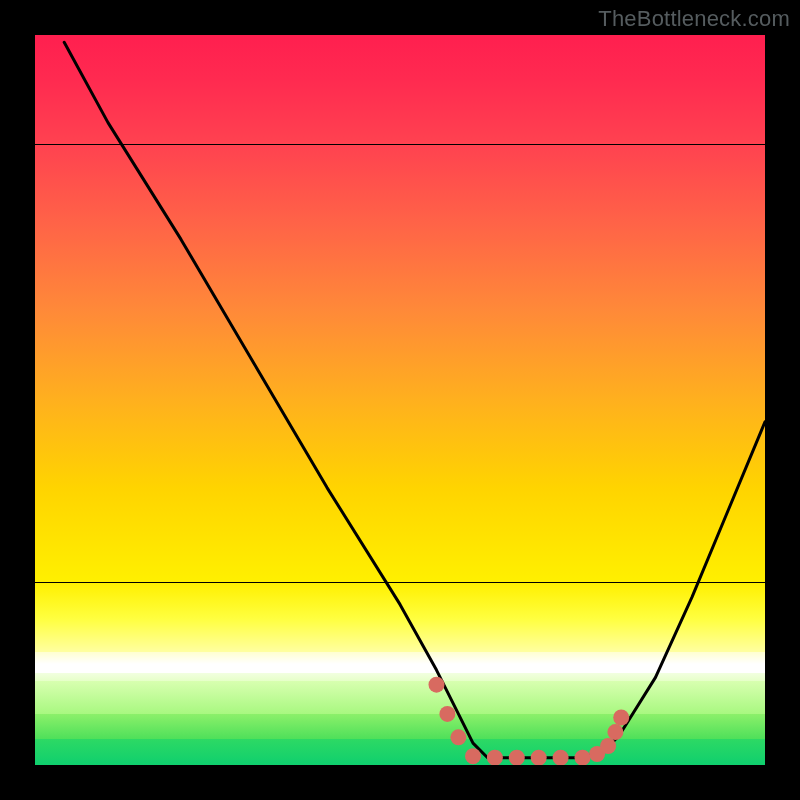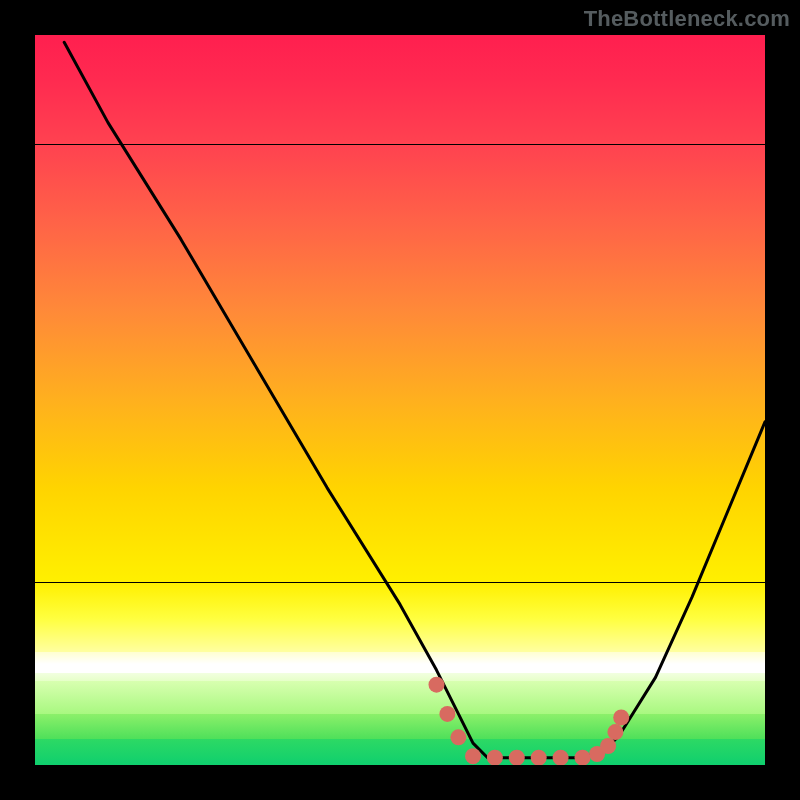--- a/index.html
+++ b/index.html
@@ -38,21 +38,21 @@
     width: 730px;
     height: 730px;
   }
   .watermark {
     position: absolute;
     top: 6px;
     right: 10px;
     color: #555c5f;
     font-size: 22px;
     letter-spacing: 0.2px;
-    font-weight: 700;
+    font-weight: 400;
   }
 </style>
 </head>
 <body>
 
 <div class="stage">
 
   <div class="watermark">TheBottleneck.com</div>
 
   <div class="plot-area" id="plot-area">

